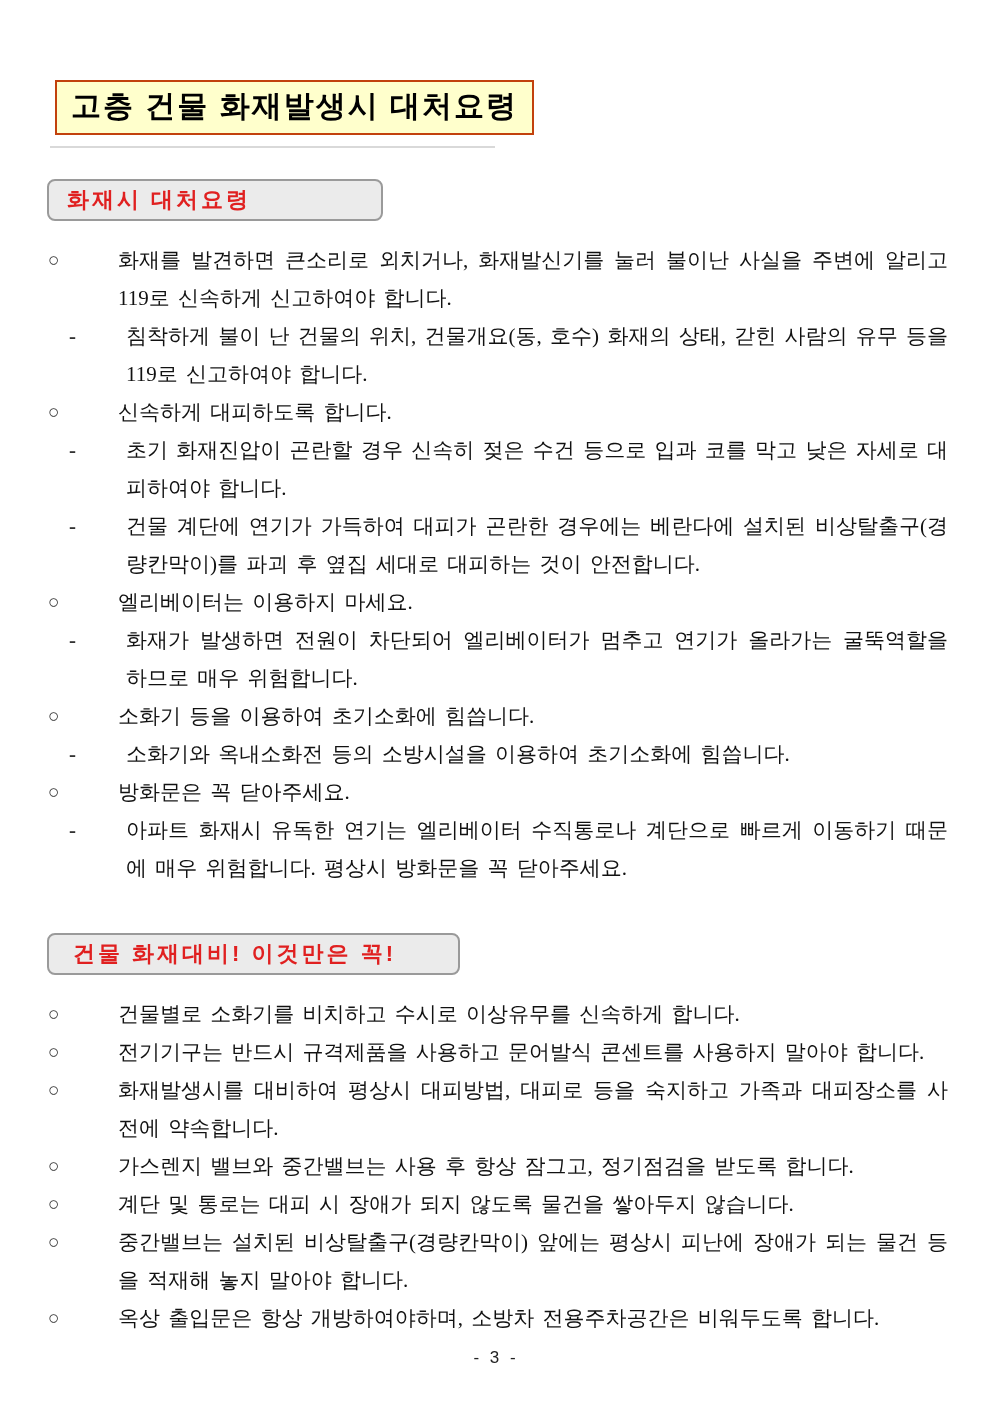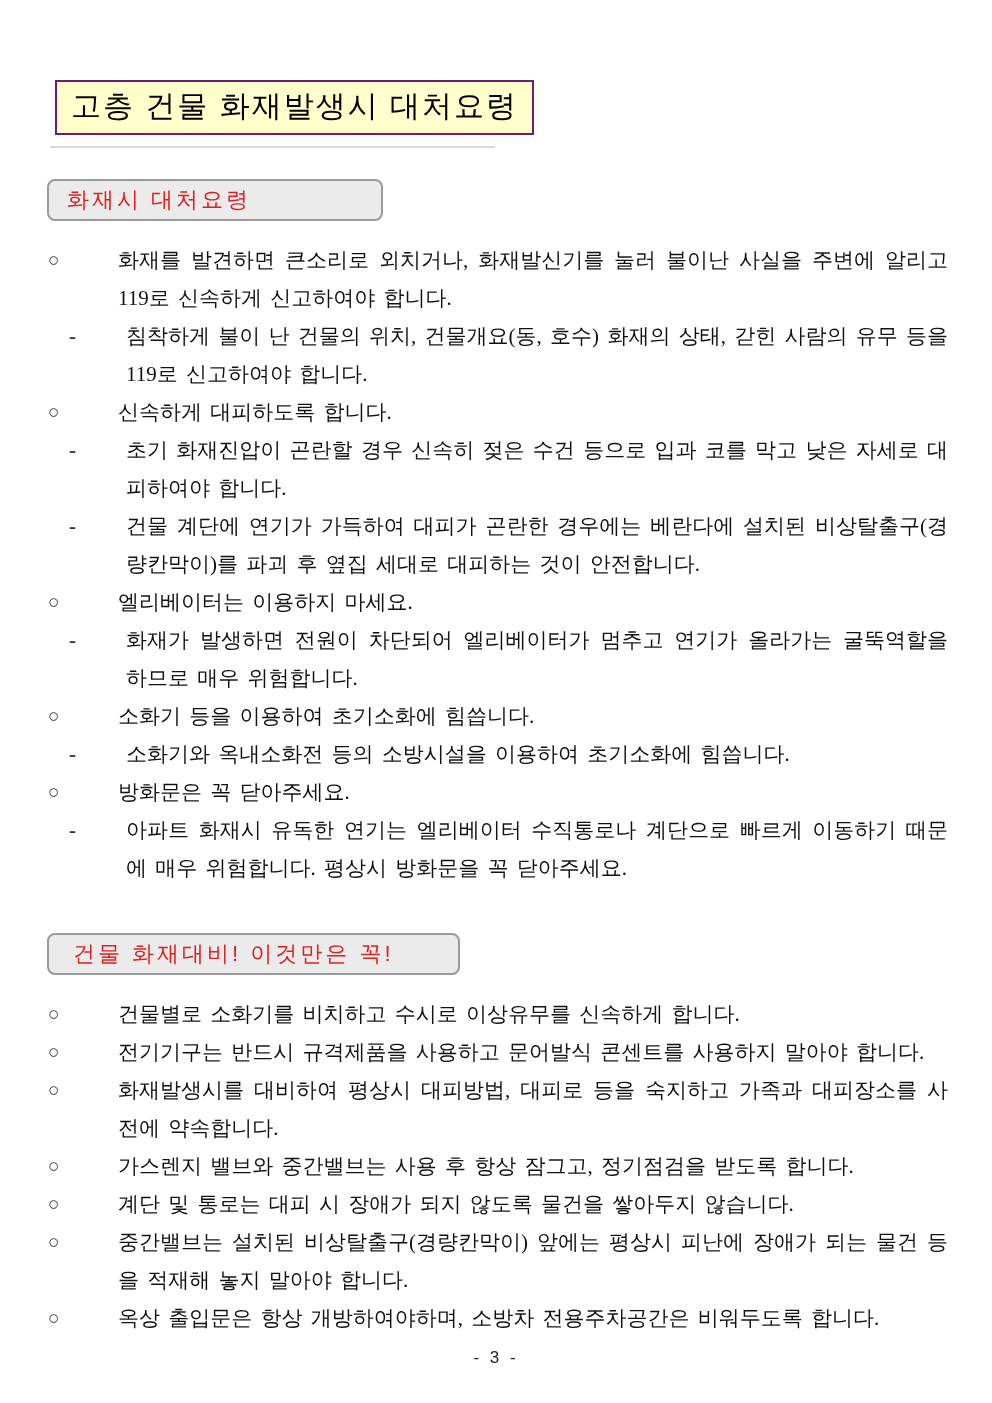--- a/index.html
+++ b/index.html
@@ -12,24 +12,24 @@
     color: #111111;
     overflow: hidden;
     box-sizing: border-box;
   }
 
   
   .title-box {
     display: inline-block;
     margin: 80px 0 0 55px;
     background: #ffffcc;
-    border: 2px solid #701a75;
+    border: 2px solid #c2410c;
     padding: 4px 14px 6px 14px;
     font-family: "Liberation Sans", "DejaVu Sans", sans-serif;
-    font-weight: normal;
+    font-weight: bold;
     font-size: 30px;
     letter-spacing: 2px;
     color: #000000;
     min-width: 420px;
     box-sizing: border-box;
   }
   .title-underline {
     width: 445px;
     height: 2px;
     background: #d9d9d9;
@@ -38,21 +38,21 @@
 
   
   .section-heading {
     box-sizing: border-box;
     height: 42px;
     line-height: 38px;
     border: 2px solid #9a9a9a;
     border-radius: 8px;
     background: #ebebeb;
     font-family: "Liberation Sans", "DejaVu Sans", sans-serif;
-    font-weight: normal;
+    font-weight: bold;
     font-size: 22px;
     letter-spacing: 3px;
     color: #e02020;
     padding-left: 18px;
     margin-left: 47px;
   }
   .heading-s1 { width: 336px; margin-top: 31px; }
   .heading-s2 { width: 413px; margin-top: 46px; padding-left: 24px; }
 
   

